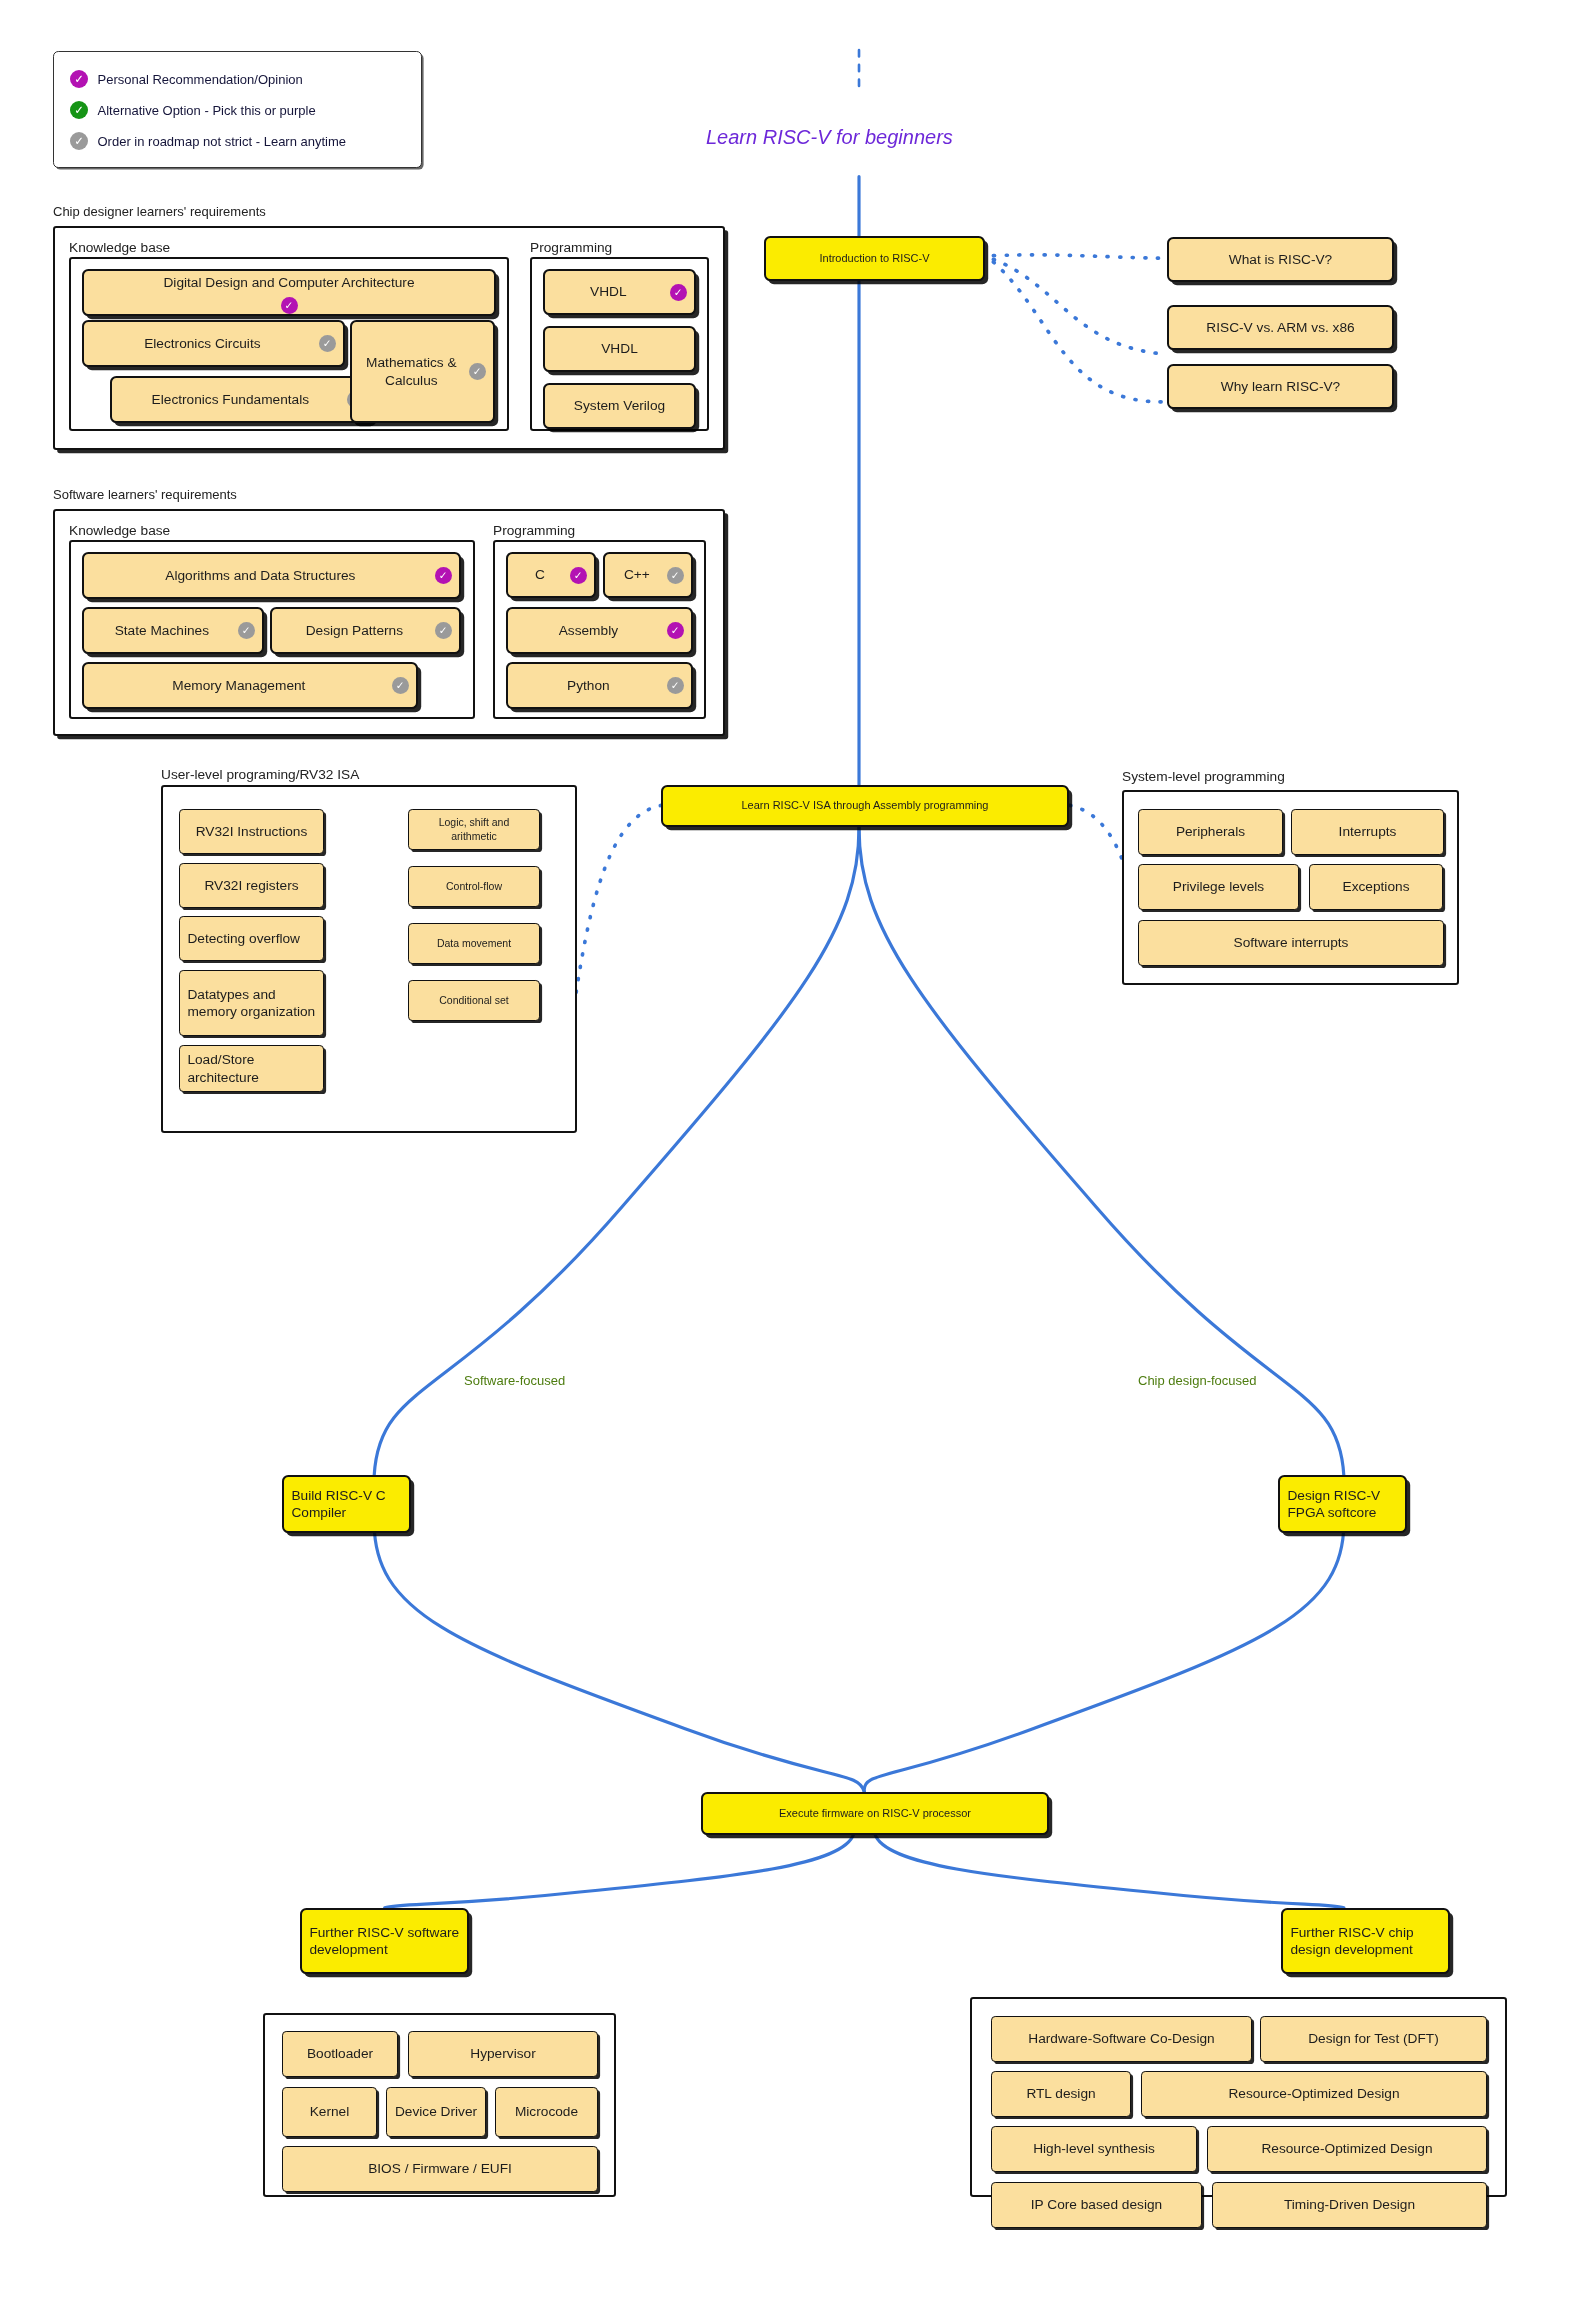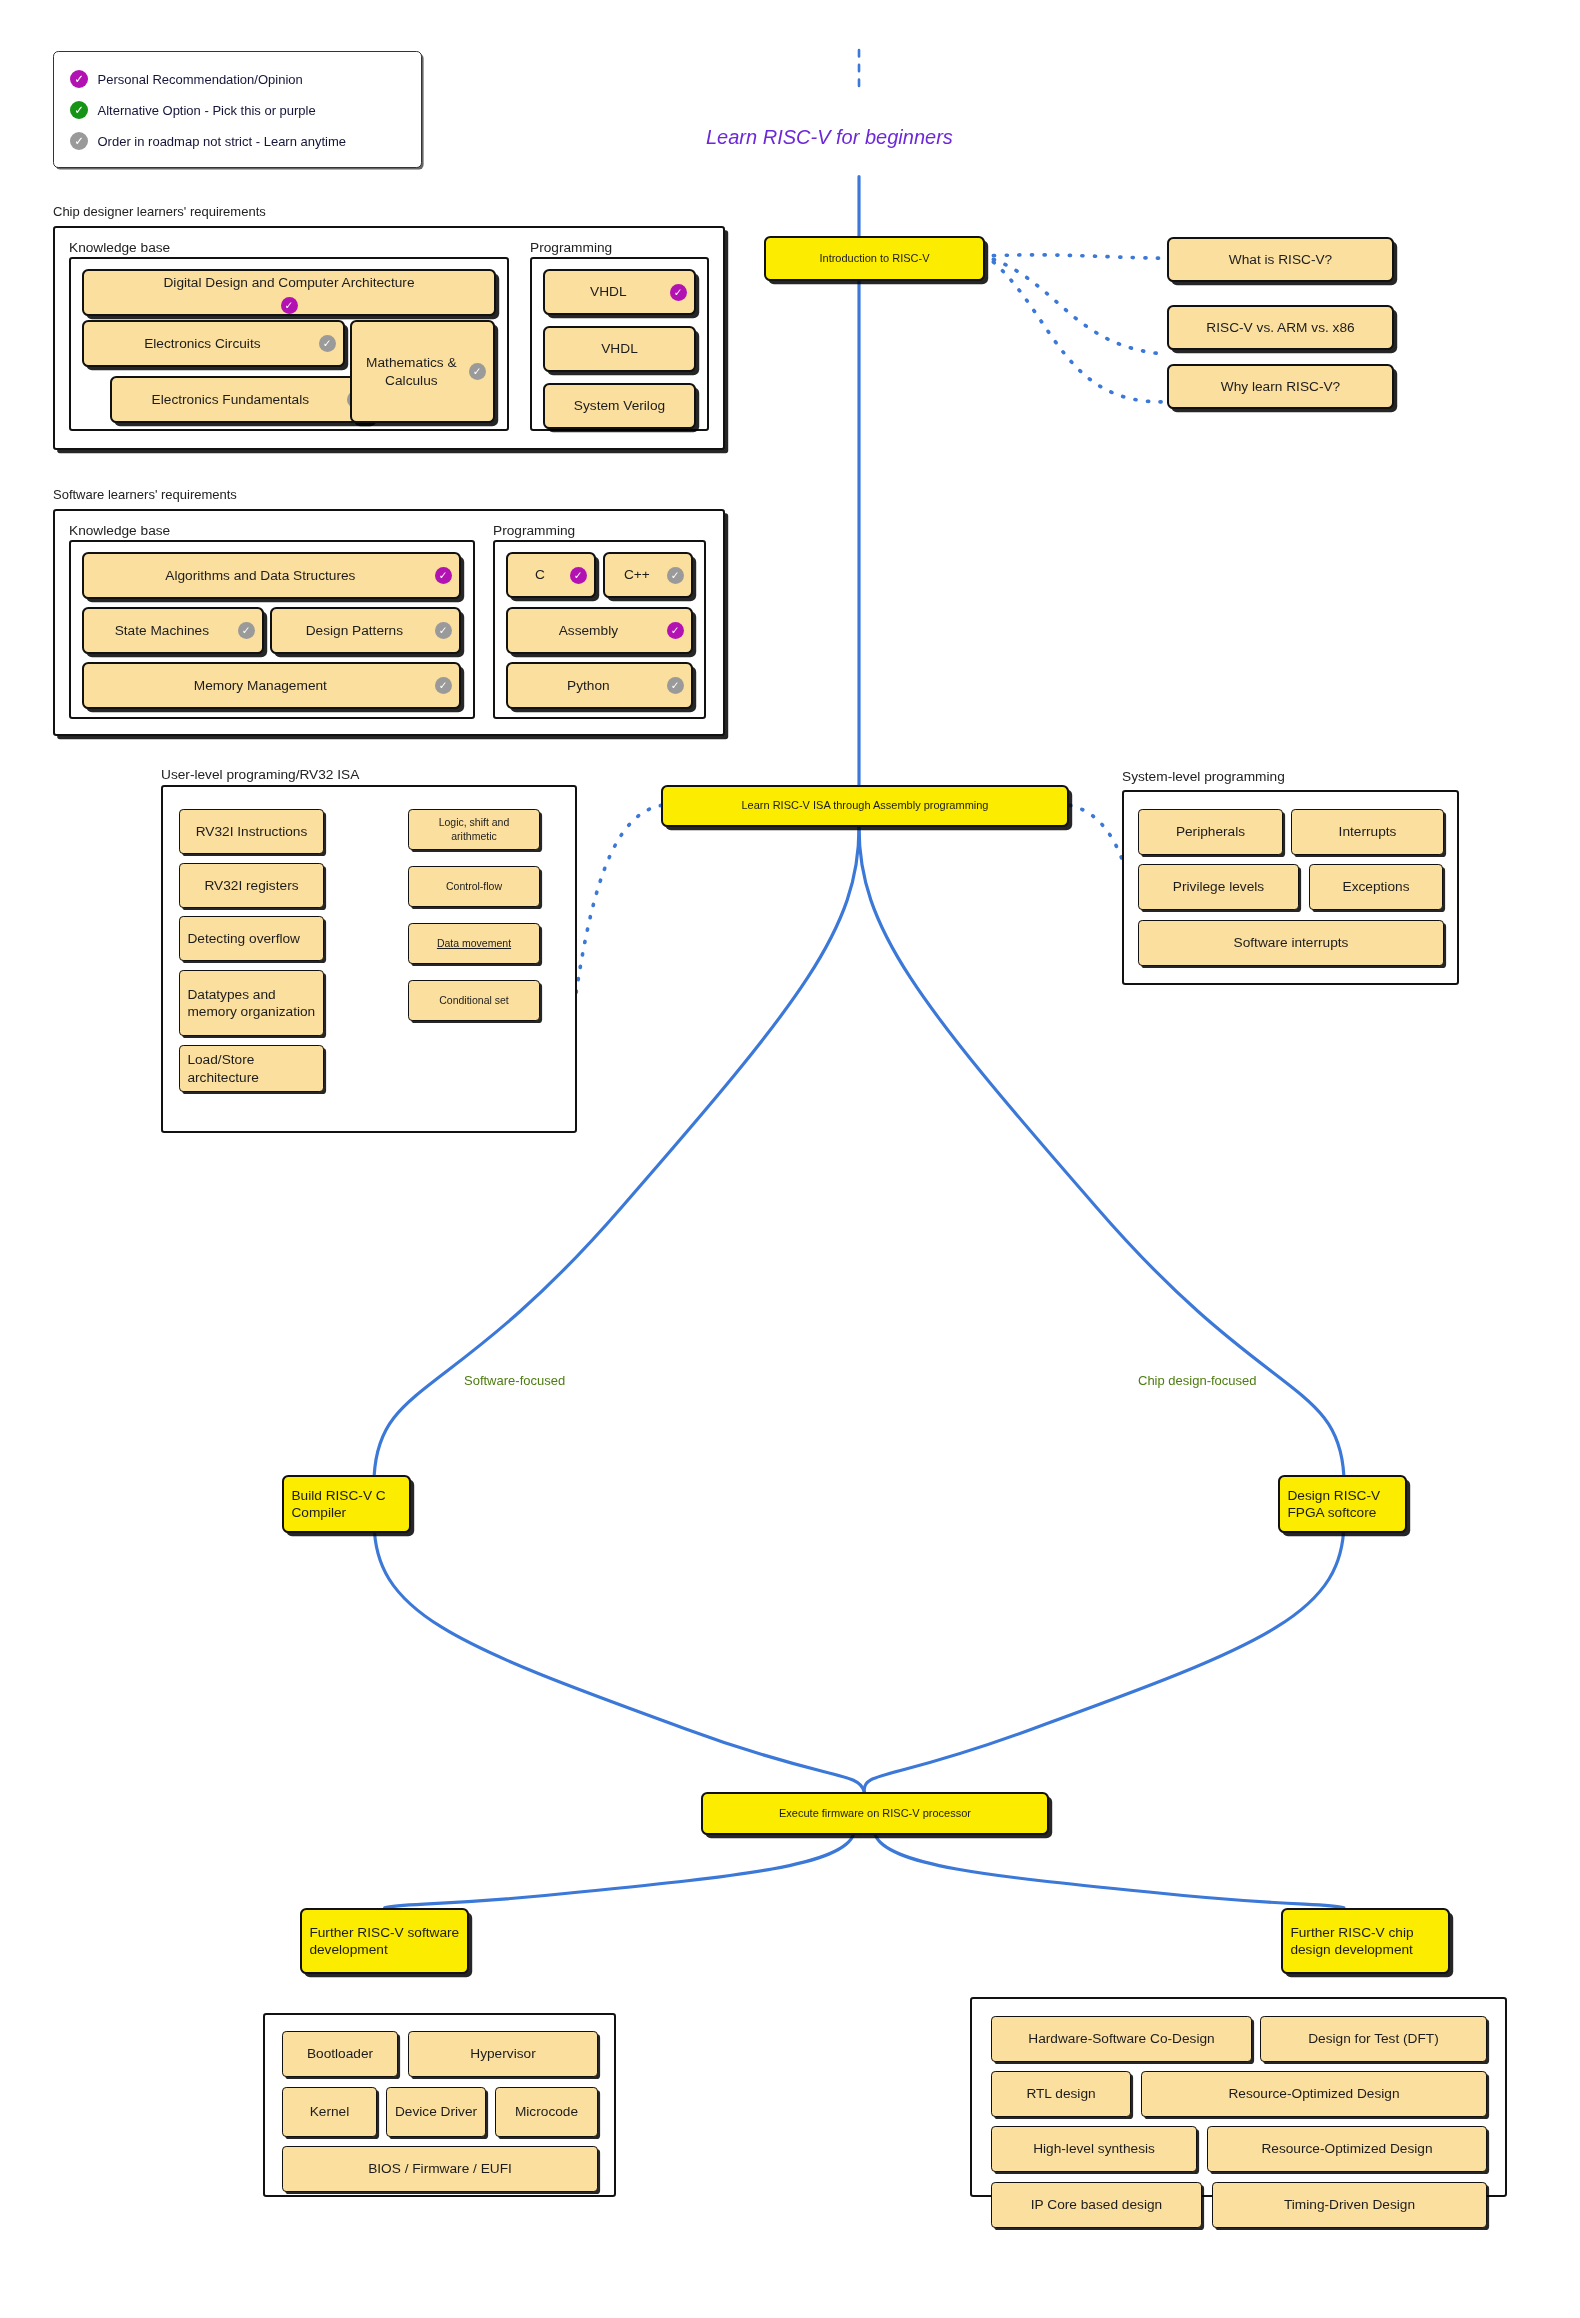--- a/index.html
+++ b/index.html
@@ -177,21 +177,21 @@
     <span class="badge purple">✓</span>
   </div>
   <div class="node tan with-badge f26" style="left:82px;top:607px;width:182px;height:47px;">
     <span class="lbl">State Machines</span>
     <span class="badge gray">✓</span>
   </div>
   <div class="node tan with-badge f26" style="left:270px;top:607px;width:191px;height:47px;">
     <span class="lbl">Design Patterns</span>
     <span class="badge gray">✓</span>
   </div>
-  <div class="node tan with-badge f26" style="left:82px;top:662px;width:379px;height:47px;">
+  <div class="node tan with-badge f26" style="left:82px;top:662px;width:336px;height:47px;">
     <span class="lbl">Memory Management</span>
     <span class="badge gray">✓</span>
   </div>
 
   <div class="caption f26" style="left:493px;top:523px;">Programming</div>
   <div class="grp-flat" style="left:493px;top:540px;width:213px;height:179px;"></div>
   <div class="node tan with-badge f26" style="left:506px;top:552px;width:90px;height:46px;">
     <span class="lbl">C</span>
     <span class="badge purple">✓</span>
   </div>
@@ -219,21 +219,21 @@
   <div class="grp-flat" style="left:161px;top:785px;width:416px;height:348px;"></div>
 
   <div class="node tan plain f26 left-align" style="left:179px;top:809px;width:145px;height:45px;justify-content:center;">RV32I Instructions</div>
   <div class="node tan plain f26" style="left:179px;top:863px;width:145px;height:45px;">RV32I registers</div>
   <div class="node tan plain f26 left-align" style="left:179px;top:916px;width:145px;height:45px;">Detecting overflow</div>
   <div class="node tan plain f26 left-align" style="left:179px;top:970px;width:145px;height:66px;">Datatypes and memory organization</div>
   <div class="node tan plain f26 left-align" style="left:179px;top:1045px;width:145px;height:47px;">Load/Store architecture</div>
 
   <div class="node tan plain f20" style="left:408px;top:809px;width:132px;height:41px;">Logic, shift and arithmetic</div>
   <div class="node tan plain f20" style="left:408px;top:866px;width:132px;height:41px;">Control-flow</div>
-  <div class="node tan plain f20" style="left:408px;top:923px;width:132px;height:41px;text-decoration:underline;">Data movement</div>
+  <div class="node tan plain f20" style="left:408px;top:923px;width:132px;height:41px;">Data movement</div>
   <div class="node tan plain f20" style="left:408px;top:980px;width:132px;height:41px;">Conditional set</div>
 
   <div class="caption f26" style="left:1122px;top:769px;">System-level programming</div>
   <div class="grp-flat" style="left:1122px;top:790px;width:337px;height:195px;"></div>
   <div class="node tan plain f26" style="left:1138px;top:809px;width:145px;height:46px;">Peripherals</div>
   <div class="node tan plain f26" style="left:1291px;top:809px;width:153px;height:46px;">Interrupts</div>
   <div class="node tan plain f26" style="left:1138px;top:864px;width:161px;height:46px;">Privilege levels</div>
   <div class="node tan plain f26" style="left:1309px;top:864px;width:134px;height:46px;">Exceptions</div>
   <div class="node tan plain f26" style="left:1138px;top:920px;width:306px;height:46px;">Software interrupts</div>
 

